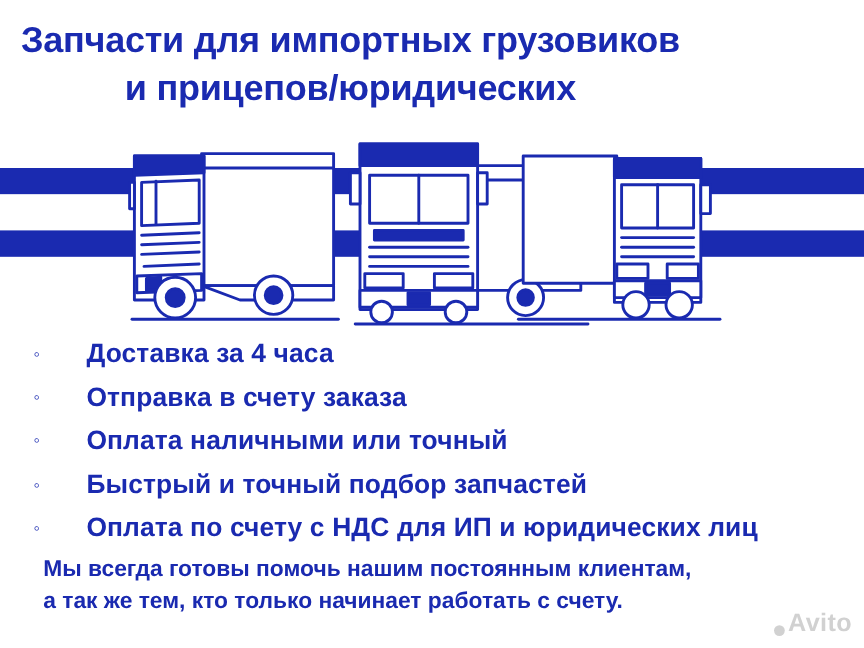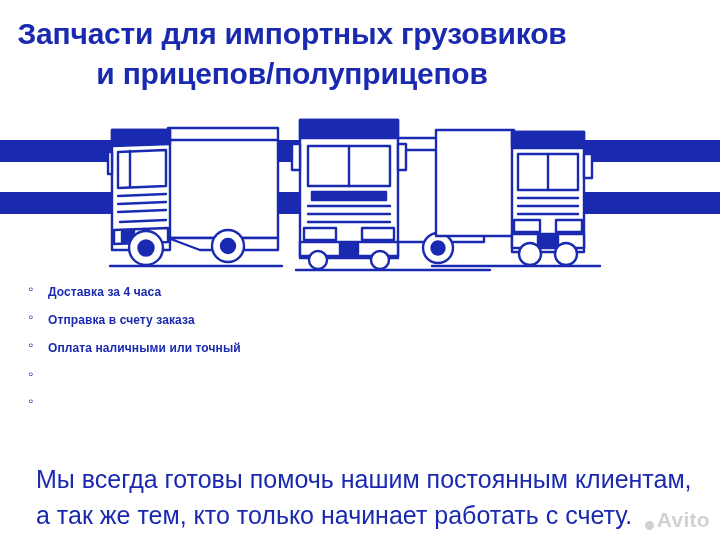--- a/index.html
+++ b/index.html
@@ -91,34 +91,35 @@
     line-height: 1;
     width: 20px;
     flex: 0 0 20px;
     text-align: left;
     position: relative;
     top: -2px;
   }
   .bullet-text {
     color: #1a2ab0;
     font-weight: bold;
-    font-size: 12px;
+    font-size: 22px;
     line-height: 1.1;
     letter-spacing: 0.1px;
+    margin-left: 24px;
   }
 
   
   .footnote {
     position: absolute;
     top: 462px;
     left: 36px;
     width: 660px;
     color: #1a2ab0;
-    font-weight: normal;
-    font-size: 25px;
+    font-weight: bold;
+    font-size: 19px;
     line-height: 1.42;
     z-index: 5;
   }
   .footnote span { display: block; }
 
   
   .watermark {
     position: absolute;
     right: 10px;
     bottom: 8px;
@@ -141,21 +142,21 @@
     top: 5px;
   }
 </style>
 </head>
 <body>
 
 <div class="ad">
 
   <div class="headline">
     <span class="l1">Запчасти для импортных грузовиков</span>
-    <span class="l2">и прицепов/полуприцепов</span>
+    <span class="l2">и прицепов/юридических</span>
   </div>
 
   <div class="band band-top"></div>
   <div class="band band-mid"></div>
   <div class="band band-bot"></div>
 
   <div class="trucks">
     <svg width="720" height="175" viewBox="0 0 720 175" xmlns="http://www.w3.org/2000/svg">
       <g fill="none" stroke="#1a2ab0" stroke-width="2.4" stroke-linejoin="round" stroke-linecap="round">
 
@@ -269,24 +270,26 @@
       <span class="bullet-text">Отправка в счету заказа</span>
     </div>
 
     <div class="bullet">
       <span class="bullet-marker">◦</span>
       <span class="bullet-text">Оплата наличными или точный</span>
     </div>
 
     <div class="bullet">
       <span class="bullet-marker">◦</span>
-    </div>
-
-    <div class="bullet">
-      <span class="bullet-marker">◦</span>
+      <span class="bullet-text">Быстрый и точный подбор запчастей</span>
+    </div>
+
+    <div class="bullet">
+      <span class="bullet-marker">◦</span>
+      <span class="bullet-text">Оплата по счету с НДС для ИП и юридических лиц</span>
     </div>
 
   </div>
 
   <div class="footnote">
     <span>Мы всегда готовы помочь нашим постоянным клиентам,</span>
     <span>а так же тем, кто только начинает работать с счету.</span>
   </div>
 
   <div class="watermark">

